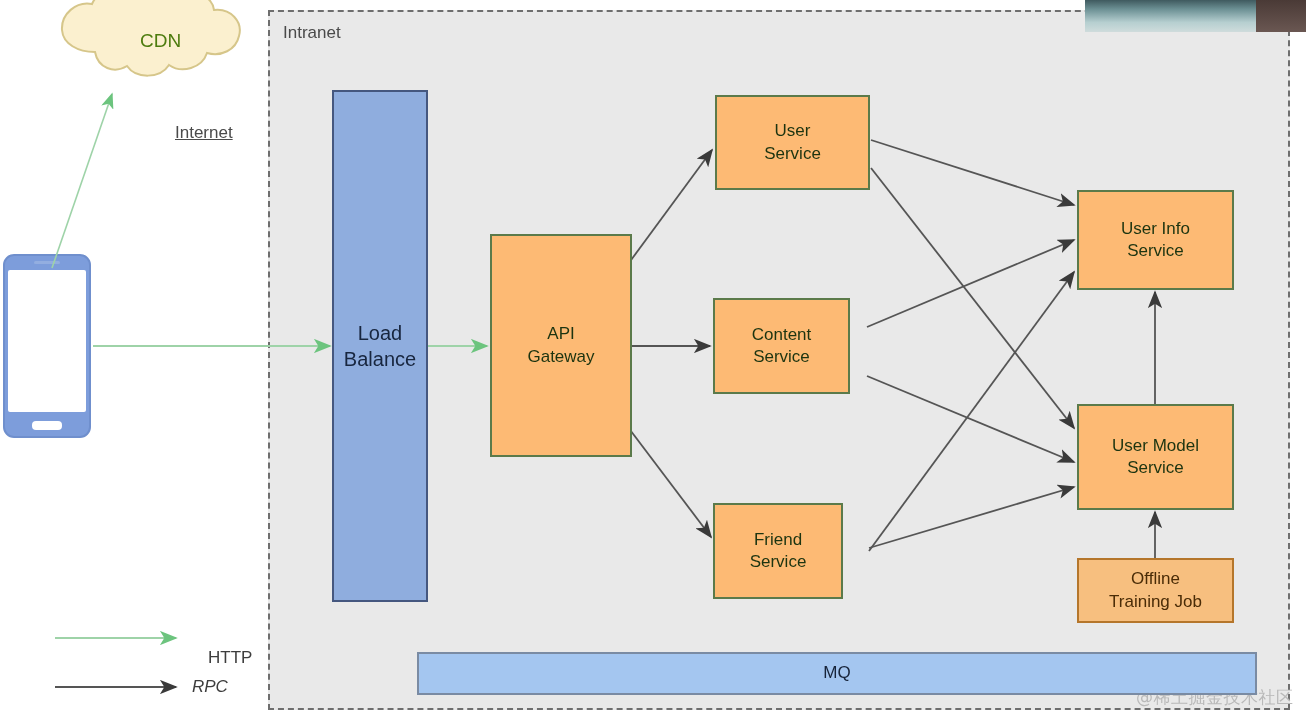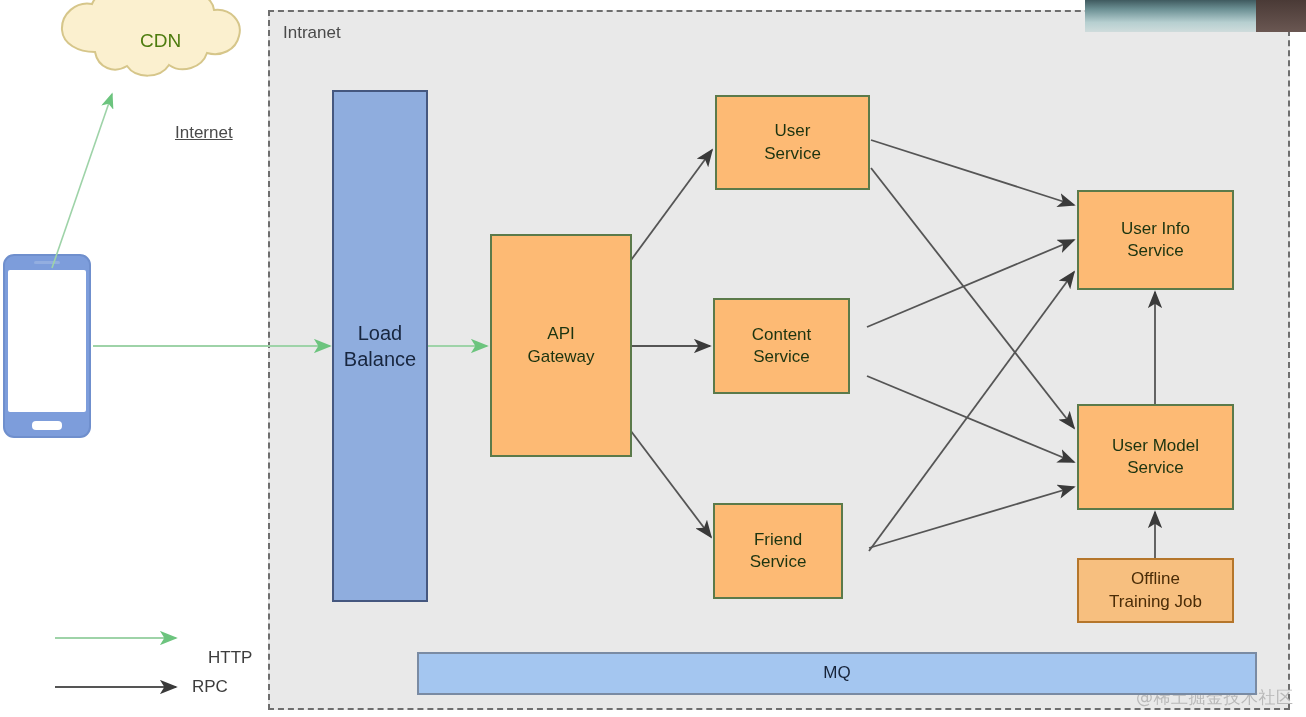--- a/index.html
+++ b/index.html
@@ -243,20 +243,20 @@
 
   <div class="node node-green" style="left:1077px; top:404px; width:157px; height:106px; font-size:17px; z-index:5;">User Model
 Service</div>
 
   <div class="node node-mqblue" style="left:417px; top:652px; width:840px; height:43px; font-size:17px; z-index:5;">MQ</div>
 
   <div class="node node-orange" style="left:1077px; top:558px; width:157px; height:65px; font-size:17px; z-index:5;">Offline
 Training Job</div>
 
   <div class="legend-label" style="left:208px; top:628px; z-index:6;margin-top:20px;">HTTP</div>
-  <div class="legend-label" style="left:192px; top:677px; z-index:6;">RPC</div>
+  <div class="legend-label" style="left:192px; top:677px; z-index:6;font-style:italic;">RPC</div>
 
   <div class="video-artifact"></div>
   <div class="video-artifact-dark"></div>
 
   <div class="watermark">@稀土掘金技术社区</div>
 
 </div>
 
 </body></html>

